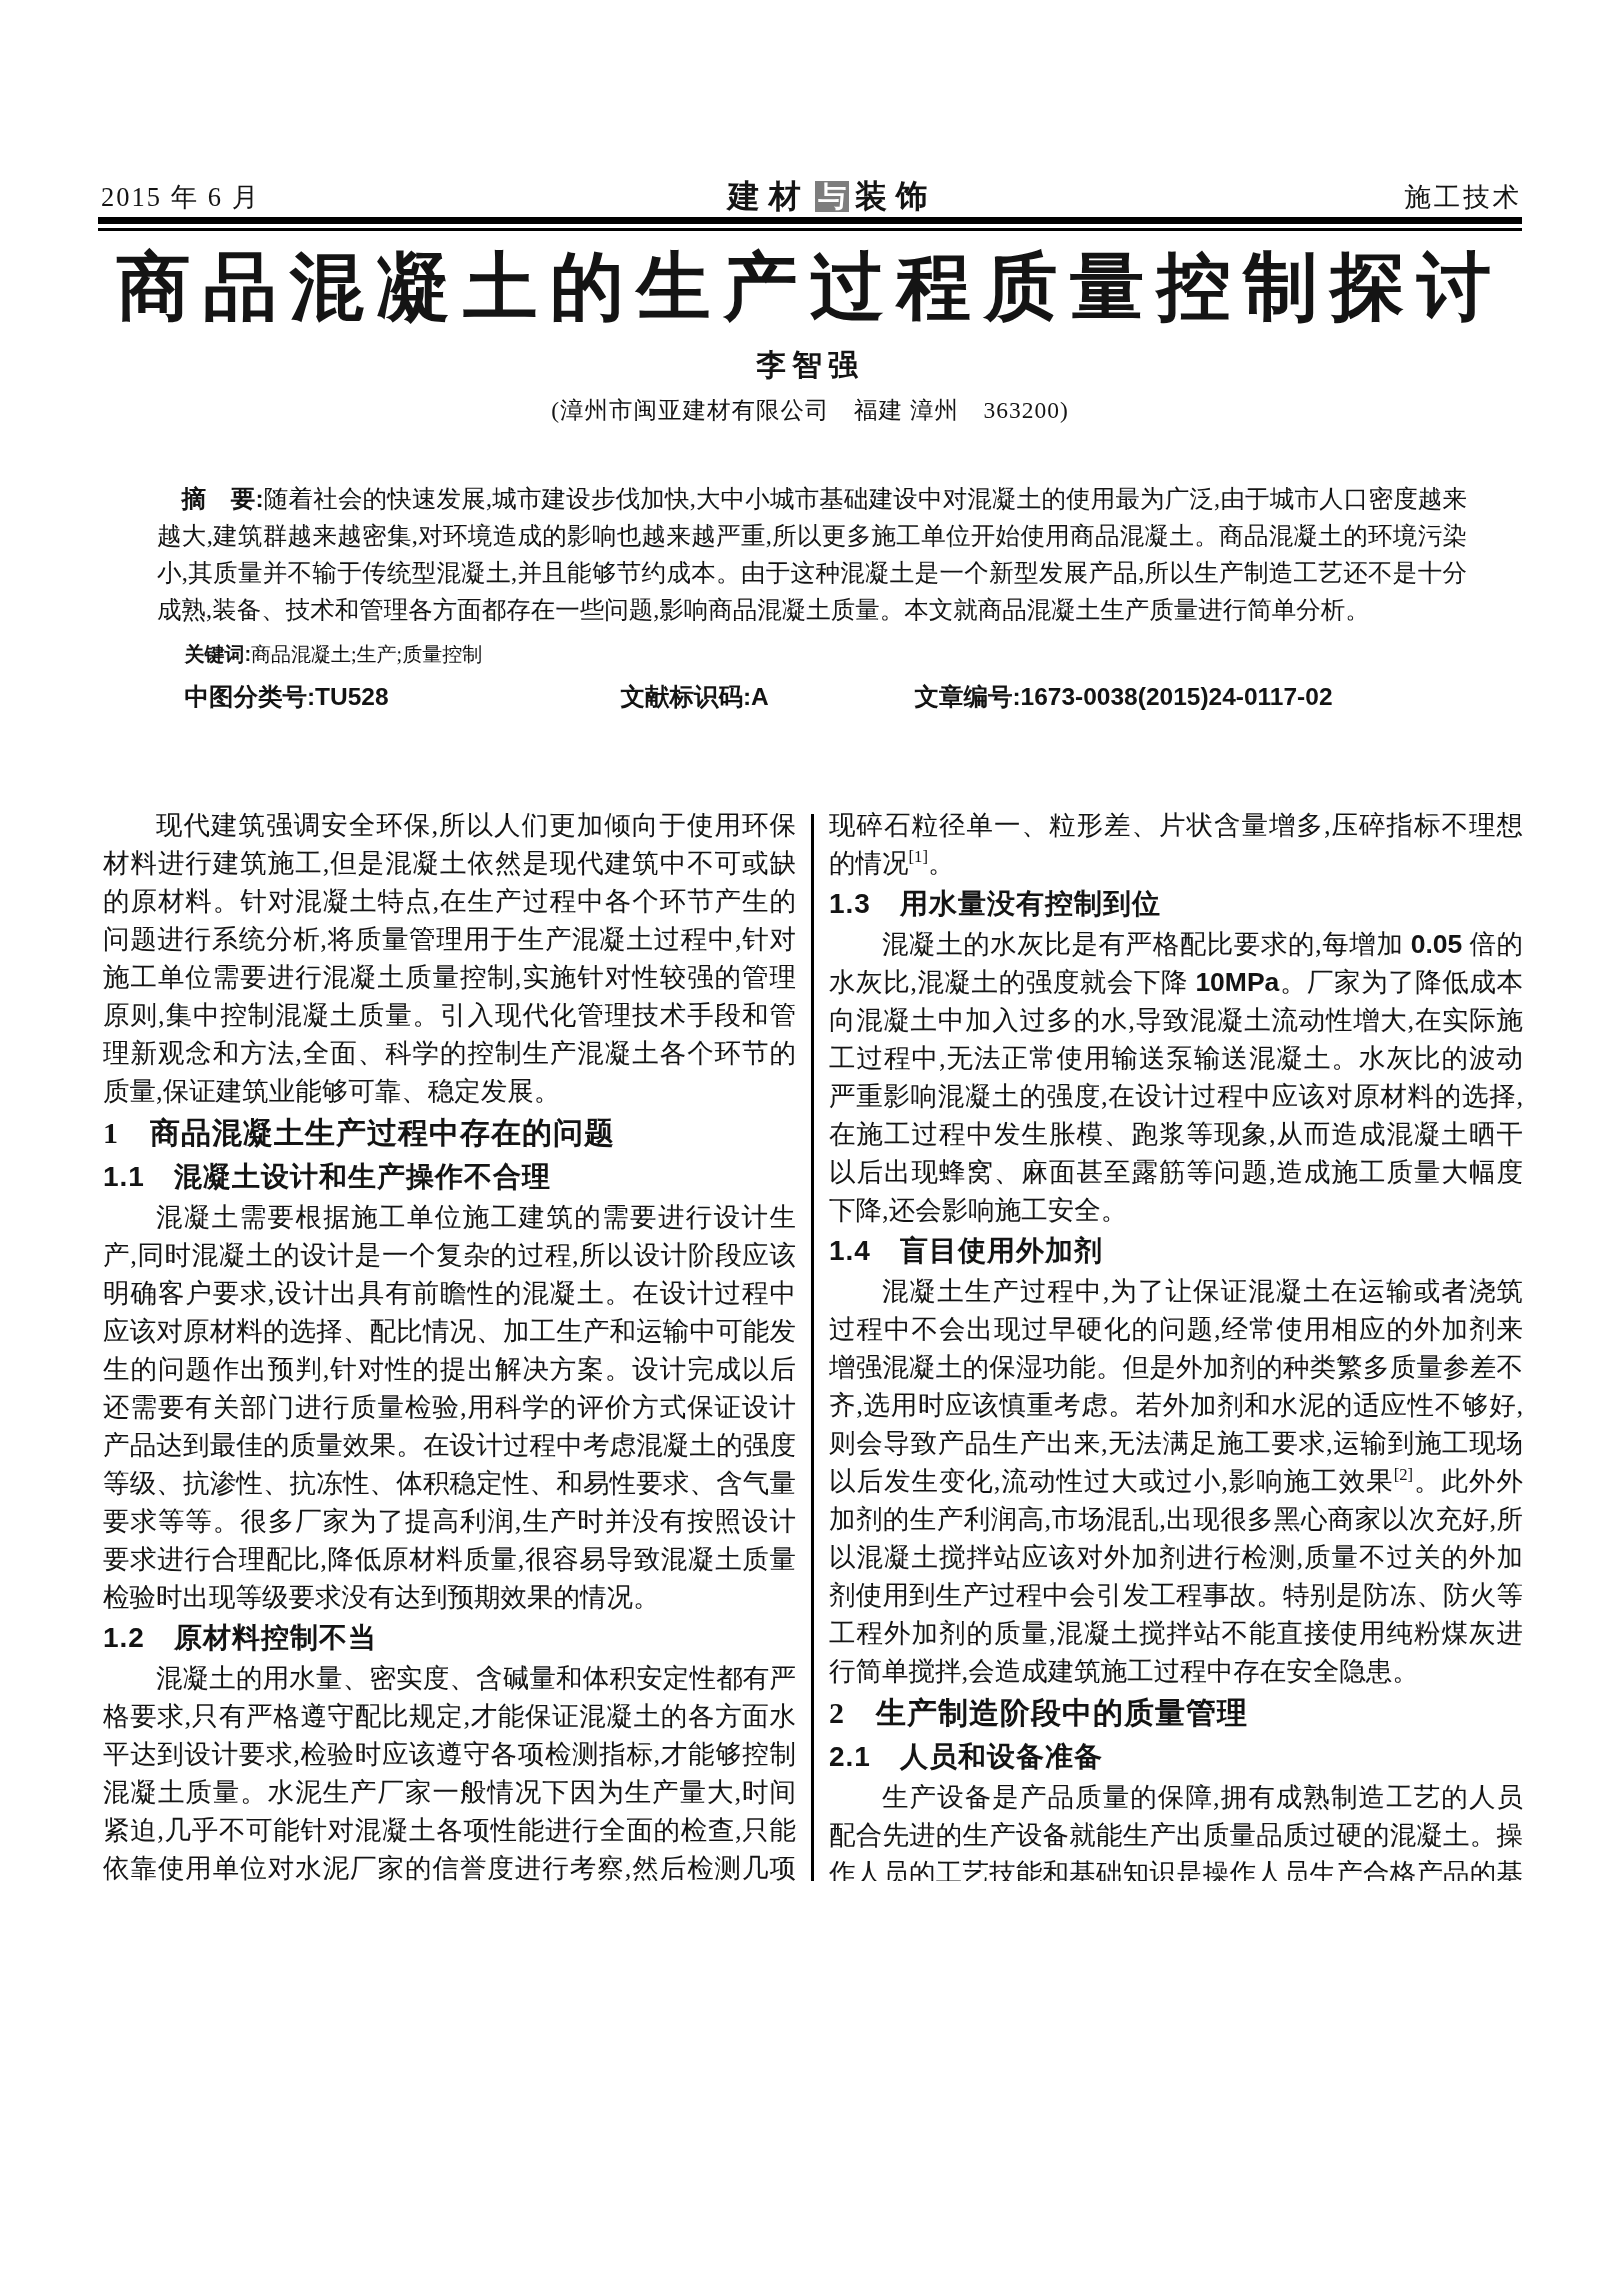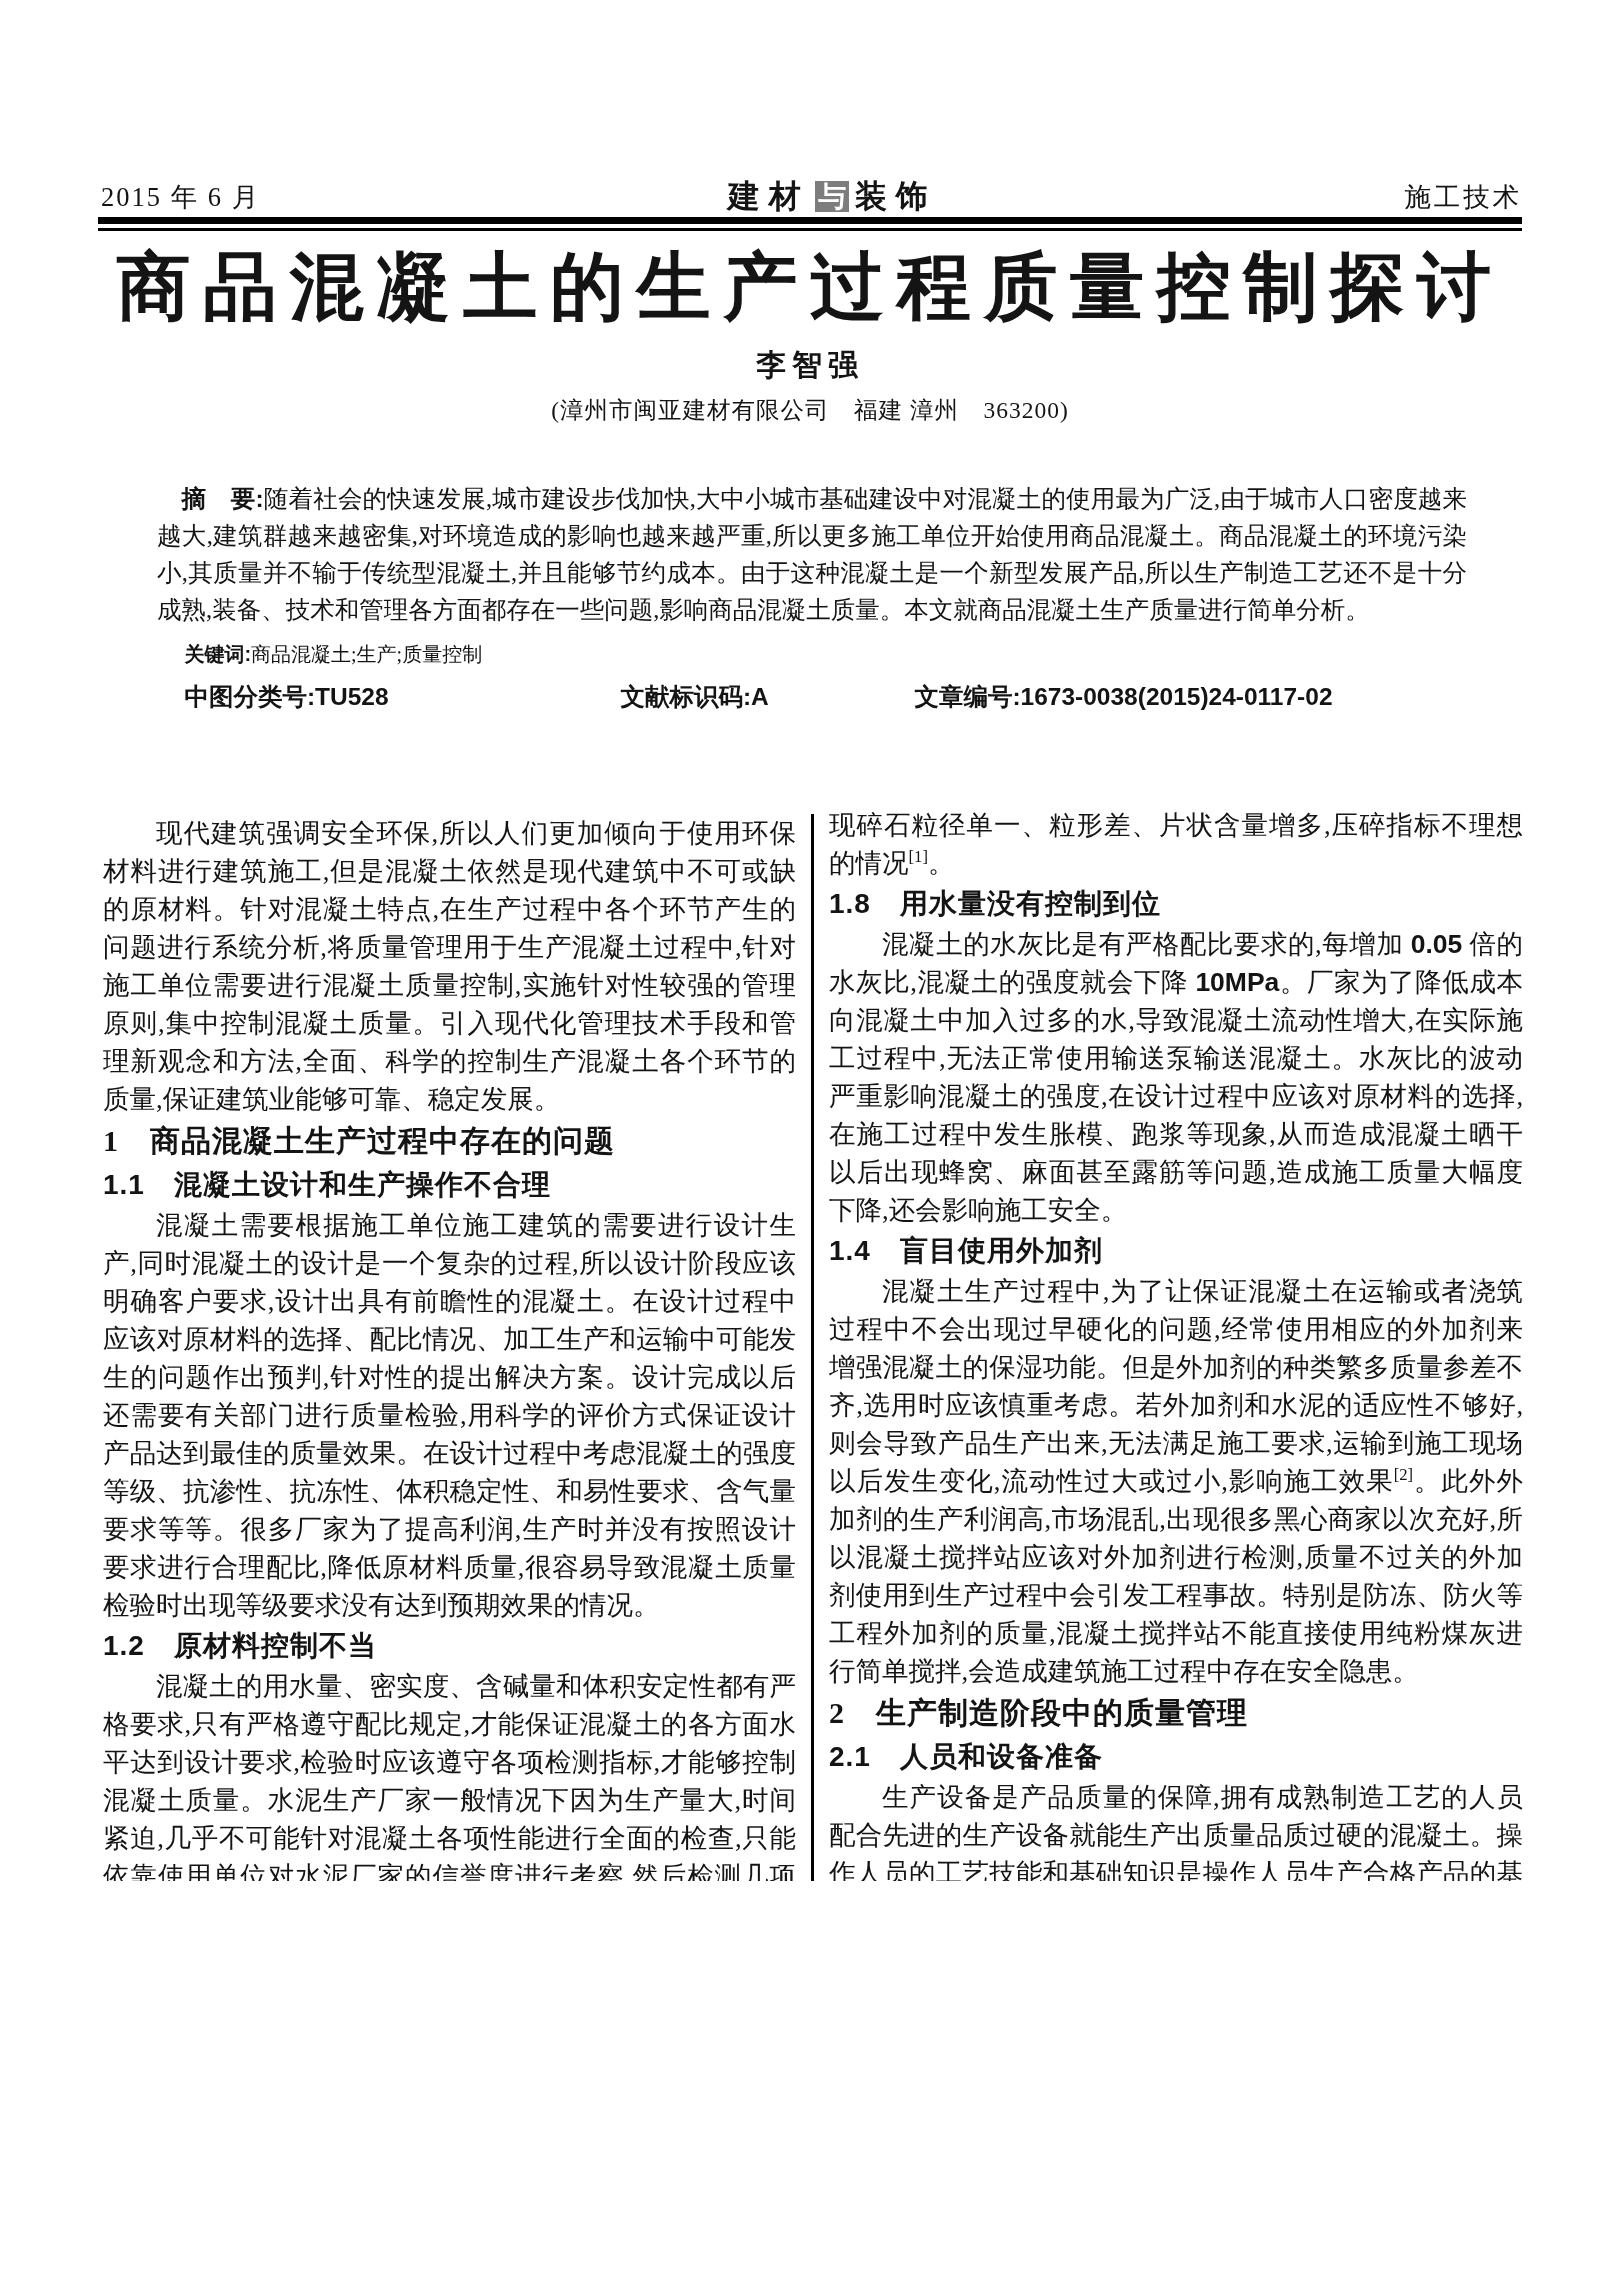--- a/index.html
+++ b/index.html
@@ -63,21 +63,21 @@
     font-weight:bold;font-family:"Liberation Sans",sans-serif;
   }
   .meta-g1{display:inline-block;width:436px;}
   .meta-g2{display:inline-block;width:294px;}
 
   
   .col{
     position:absolute;top:806px;width:693px;
     font-size:26.5px;line-height:38px;text-align:justify;
   }
-  .col-left{left:103px;margin-top:8px;}
+  .col-left{left:103px;}
   .col-right{left:829px;width:694px;}
   .divider{position:absolute;left:811px;top:814px;width:2.9px;height:1247px;background:#000;}
 
   .col p{margin:0;}
   .p-indent{text-indent:2em;}
   .h-l1{
     font-family:Liberation Serif, serif;font-weight:bold;
     font-size:30px;line-height:45px;margin:4.9px 0 2.9px 0;text-align:left;
     letter-spacing:1px;
   }
@@ -128,21 +128,21 @@
     <p class="p-indent">现代建筑强调安全环保,所以人们更加倾向于使用环保材料进行建筑施工,但是混凝土依然是现代建筑中不可或缺的原材料。针对混凝土特点,在生产过程中各个环节产生的问题进行系统分析,将质量管理用于生产混凝土过程中,针对施工单位需要进行混凝土质量控制,实施针对性较强的管理原则,集中控制混凝土质量。引入现代化管理技术手段和管理新观念和方法,全面、科学的控制生产混凝土各个环节的质量,保证建筑业能够可靠、稳定发展。</p>
     <p class="h-l1">1　商品混凝土生产过程中存在的问题</p>
     <p class="h-l2">1.1　混凝土设计和生产操作不合理</p>
     <p class="p-indent">混凝土需要根据施工单位施工建筑的需要进行设计生产,同时混凝土的设计是一个复杂的过程,所以设计阶段应该明确客户要求,设计出具有前瞻性的混凝土。在设计过程中应该对原材料的选择、配比情况、加工生产和运输中可能发生的问题作出预判,针对性的提出解决方案。设计完成以后还需要有关部门进行质量检验,用科学的评价方式保证设计产品达到最佳的质量效果。在设计过程中考虑混凝土的强度等级、抗渗性、抗冻性、体积稳定性、和易性要求、含气量要求等等。很多厂家为了提高利润,生产时并没有按照设计要求进行合理配比,降低原材料质量,很容易导致混凝土质量检验时出现等级要求没有达到预期效果的情况。</p>
     <p class="h-l2">1.2　原材料控制不当</p>
     <p class="p-indent">混凝土的用水量、密实度、含碱量和体积安定性都有严格要求,只有严格遵守配比规定,才能保证混凝土的各方面水平达到设计要求,检验时应该遵守各项检测指标,才能够控制混凝土质量。水泥生产厂家一般情况下因为生产量大,时间紧迫,几乎不可能针对混凝土各项性能进行全面的检查,只能依靠使用单位对水泥厂家的信誉度进行考察,然后检测几项关键性指标来控制混凝土质量。这样的生产是不利于混凝土质量控制的。其中还有骨料的质量检测,针对其硬度、颗粒级配、含泥量和粗骨料的粒径等各方面进行检测,要求都十分严格,严重影响混凝土的实用性,抗压强度、弹性和抗冻能力。目前供应原料的厂家常常出现供不应求的现象,导致生产厂家的产品质量严重下滑,经常出</p>
   </div>
 
   <div class="col col-right">
     <p><span>现碎石粒径单一、粒形差、片状含量增多,压碎指标不理想的情况</span><sup class="ref">[1]</sup><span>。</span></p>
-    <p class="h-l2">1.8　用水量没有控制到位</p>
+    <p class="h-l2">1.3　用水量没有控制到位</p>
     <p class="p-indent"><span>混凝土的水灰比是有严格配比要求的,每增加 </span><span class="bold-num">0.05</span><span> 倍的水灰比,混凝土的强度就会下降 </span><span class="bold-num">10MPa</span><span>。厂家为了降低成本向混凝土中加入过多的水,导致混凝土流动性增大,在实际施工过程中,无法正常使用输送泵输送混凝土。水灰比的波动严重影响混凝土的强度,在设计过程中应该对原材料的选择,在施工过程中发生胀模、跑浆等现象,从而造成混凝土晒干以后出现蜂窝、麻面甚至露筋等问题,造成施工质量大幅度下降,还会影响施工安全。</span></p>
     <p class="h-l2">1.4　盲目使用外加剂</p>
     <p class="p-indent"><span>混凝土生产过程中,为了让保证混凝土在运输或者浇筑过程中不会出现过早硬化的问题,经常使用相应的外加剂来增强混凝土的保湿功能。但是外加剂的种类繁多质量参差不齐,选用时应该慎重考虑。若外加剂和水泥的适应性不够好,则会导致产品生产出来,无法满足施工要求,运输到施工现场以后发生变化,流动性过大或过小,影响施工效果</span><sup class="ref">[2]</sup><span>。此外外加剂的生产利润高,市场混乱,出现很多黑心商家以次充好,所以混凝土搅拌站应该对外加剂进行检测,质量不过关的外加剂使用到生产过程中会引发工程事故。特别是防冻、防火等工程外加剂的质量,混凝土搅拌站不能直接使用纯粉煤灰进行简单搅拌,会造成建筑施工过程中存在安全隐患。</span></p>
     <p class="h-l1">2　生产制造阶段中的质量管理</p>
     <p class="h-l2">2.1　人员和设备准备</p>
     <p class="p-indent">生产设备是产品质量的保障,拥有成熟制造工艺的人员配合先进的生产设备就能生产出质量品质过硬的混凝土。操作人员的工艺技能和基础知识是操作人员生产合格产品的基础,所以挑选生产人员时应该掌握人员技能熟练程度,对于工艺技术知识和职业责任心做考察,并在工作期间定期进行人员培训不断提高其操作技能的熟练程度,能够有效改善生产效率和生产产品质量。对于操作员违规操作,导致质量不过关应该进行严肃处理,违反工艺设计规定会严重影响生产质量。设备是配合人员操</p>
   </div>
 
   <div class="pageno">·117·</div>
 

